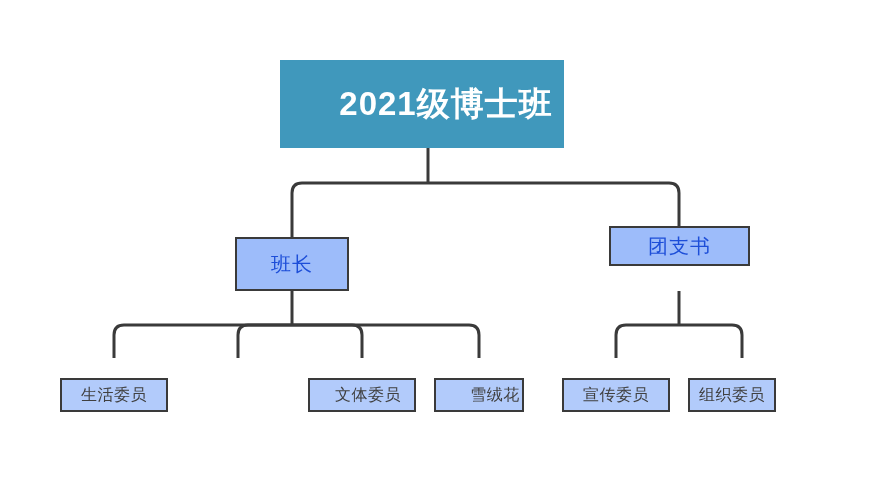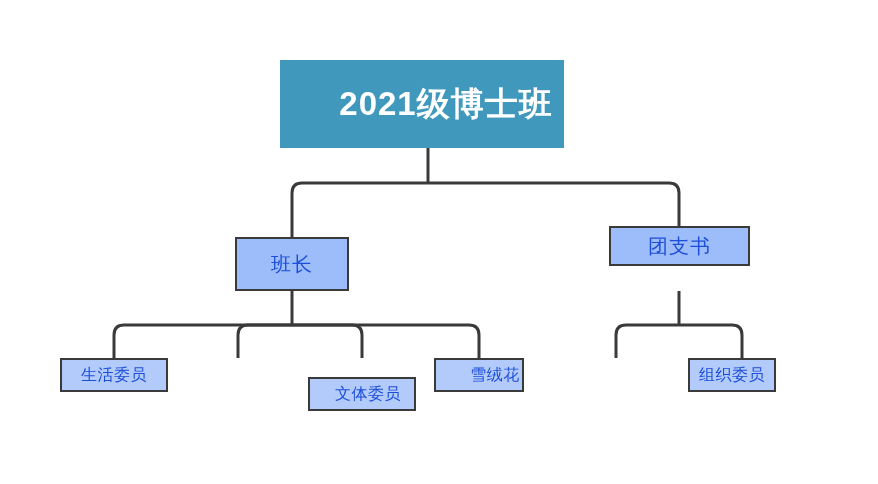--- a/index.html
+++ b/index.html
@@ -53,24 +53,25 @@
     border: 2px solid #3a3a3a;
     color: #1d4ed8;
     font-size: 20px;
     font-weight: normal;
     letter-spacing: 1px;
   }
   
   .node.leaf {
     background: #b2cbfb;
     border: 2px solid #3a3a3a;
-    color: #1d4ed8;
+    color: #404040;
     font-size: 16px;
     font-weight: normal;
     letter-spacing: 0.5px;
+    margin-top: 20px;
   }
 </style>
 </head>
 <body>
 
 <div id="org-chart">
 
   <svg id="connectors" viewBox="0 0 878 484" width="878" height="484" xmlns="http://www.w3.org/2000/svg">
     <g fill="none" stroke="#3a3a3a" stroke-width="3" stroke-linecap="butt">
 
@@ -99,20 +100,21 @@
 
   <div class="node root" style="left:280px; top:60px; width:284px; height:88px;padding-left:48px;">2021级博士班</div>
 
   <div class="node mid" style="left:235px; top:237px; width:114px; height:54px;">班长</div>
 
   <div class="node mid" style="left:609px; top:226px; width:141px; height:40px;">团支书</div>
 
   <div class="node leaf" style="left:60px; top:358px; width:108px; height:34px;">生活委员</div>
 
 
-  <div class="node leaf" style="left:308px; top:377px; width:108px; height:34px;padding-left:12px;">文体委员</div>
+  <div class="node leaf" style="left:308px; top:358px; width:108px; height:34px;padding-left:12px;">文体委员</div>
 
   <div class="node leaf" style="left:434px; top:358px; width:90px; height:34px;padding-left:32px;">雪绒花</div>
 
+  <div class="node leaf" style="left:562px; top:358px; width:108px; height:34px;">宣传委员</div>
 
   <div class="node leaf" style="left:688px; top:358px; width:88px; height:34px;">组织委员</div>
 
 </div>
 
 </body></html>

